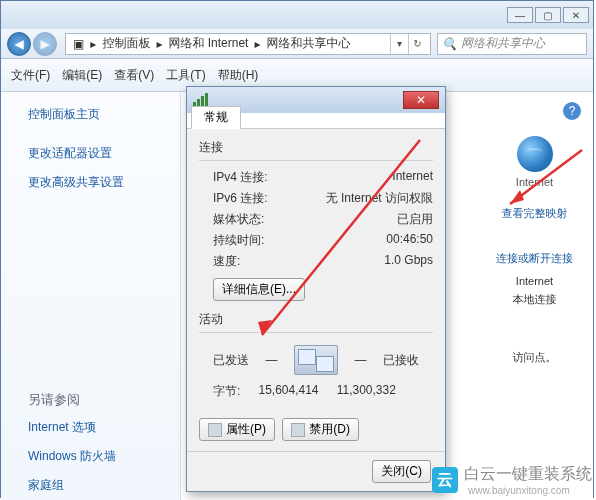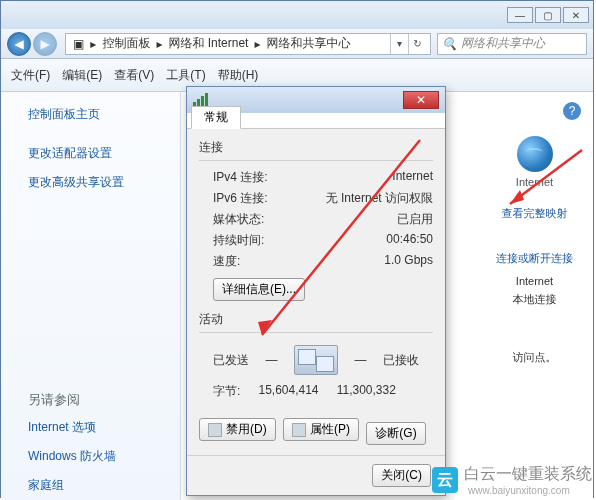--- a/index.html
+++ b/index.html
@@ -194,27 +194,26 @@
       </div>
       <div class="row">
         <span>字节:</span>
         <span style="flex:1;text-align:center">15,604,414</span>
         <span style="flex:1;">11,300,332</span>
       </div>
     </div>
     <div style="padding-top:6px">
       <button class="btn">
           <span class="bicn"></span>
-          <span>禁用(D)</span>
+          <span>属性(P)</span>
         </button>
       <button class="btn">
           <span class="bicn"></span>
-          <span>属性(P)</span>
+          <span>禁用(D)</span>
         </button>
-      <button class="btn">诊断(G)</button>
     </div>
   </div>
   <div class="dlgfooter">
     <button class="btn">关闭(C)</button>
   </div>
 </div>
 
 <svg class="arrow" style="left:0;top:0" width="596" height="500">
   <line class="arrow-line" x1="420" y1="140" x2="262" y2="335"></line>
   <polygon class="arrow-head" points="262,335 272,320 258,322"></polygon>

